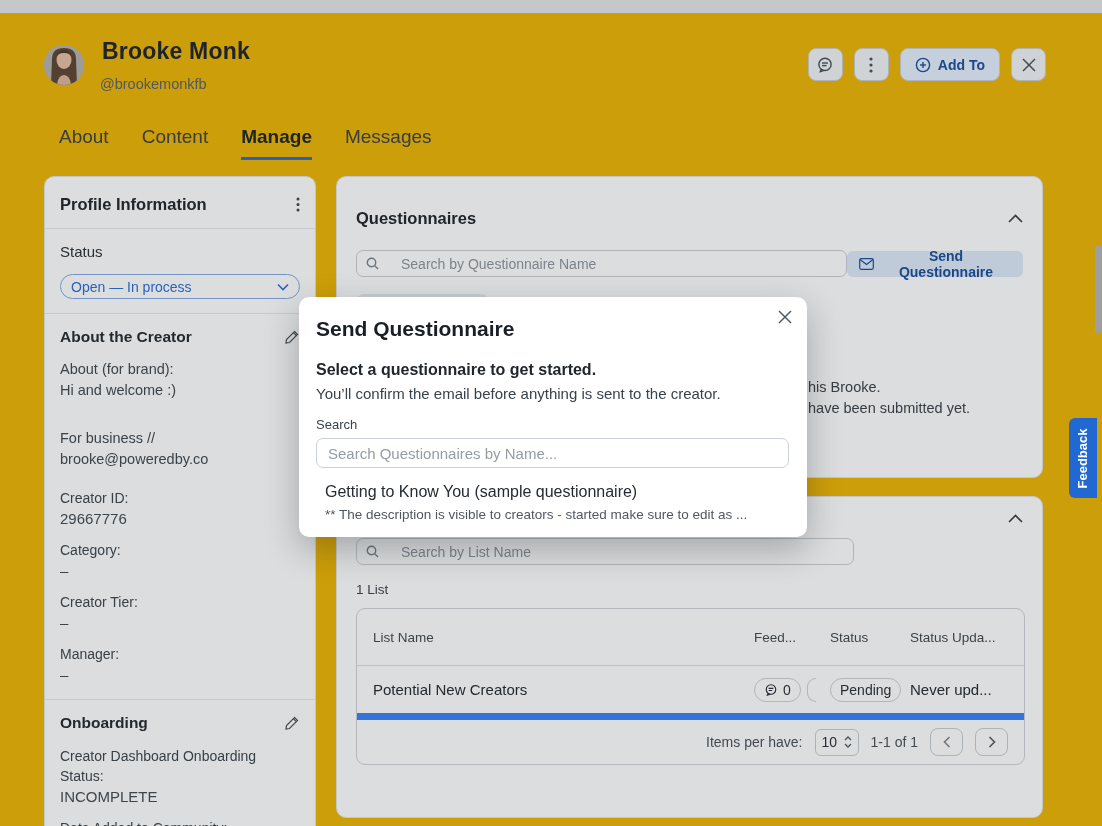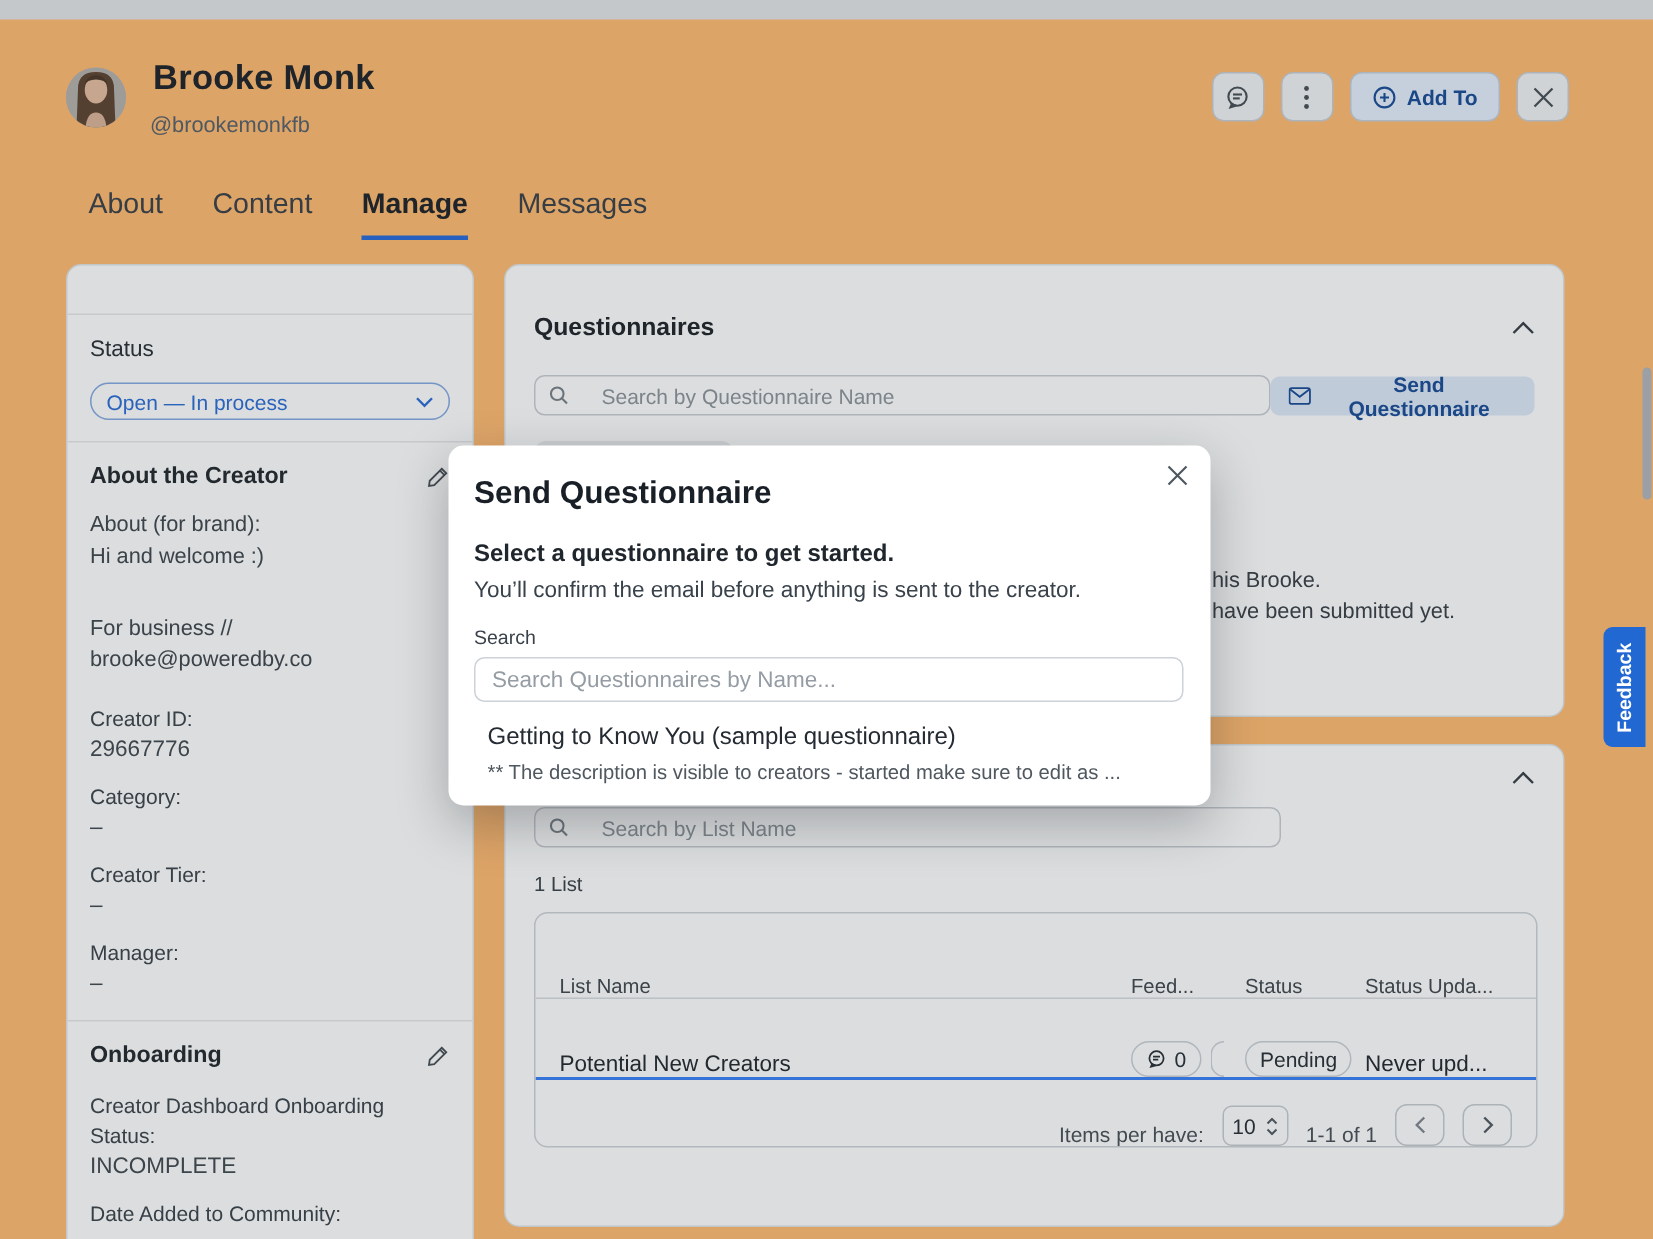--- a/index.html
+++ b/index.html
@@ -1,18 +1,18 @@
 <!DOCTYPE html>
 <html><head>
 <meta charset="utf-8">
 <style>
   * { margin:0; padding:0; box-sizing:border-box; }
   html,body { width:1102px; height:826px; }
   body { font-family:"Liberation Sans","DejaVu Sans",sans-serif; background:#f2f4f6; }
-  #root { position:relative; width:1102px; height:826px; overflow:hidden; background:#fdba74; }
+  #root { position:relative; width:1102px; height:826px; overflow:hidden; background:#eab308; }
   .top-strip { position:absolute; left:0; top:0; width:1102px; height:13px; background:#e2e4e6; }
 
   
   .avatar { position:absolute; left:44px; top:45px; width:40px; height:40px; border-radius:50%; overflow:hidden; background:#b9b5b1; }
   .creator-name { position:absolute; left:102px; top:38px; font-size:23px; font-weight:bold; color:#22272d; letter-spacing:.2px; }
   .creator-handle { position:absolute; left:100px; top:76px; font-size:14.5px; color:#5a636d; }
 
   .hdr-actions { position:absolute; right:56px; top:48px; display:flex; gap:11px; align-items:center; }
   .icon-btn { height:33px; min-width:35px; border:1px solid #c6ccd2; border-radius:8px; background:#eef1f3;
               display:flex; align-items:center; justify-content:center; color:#49525b; cursor:pointer; }
@@ -55,23 +55,23 @@
                font-size:14px; font-weight:bold; display:flex; align-items:center; gap:7px; cursor:pointer; }
   .filters-row { display:flex; align-items:center; gap:44px; margin-top:17px; }
   .date-filter { width:133px; height:32px; background:#e7eaed; border-radius:8px; display:flex; align-items:center;
                  justify-content:space-between; padding:0 14px; font-size:14.5px; color:#2f363d; cursor:pointer; }
   .add-filters { display:flex; gap:8px; align-items:center; color:#2e6cd2; font-size:14.5px; font-weight:bold; cursor:pointer; }
   .empty-frag { position:absolute; font-size:14.5px; color:#3c434b; line-height:21px; }
 
   
   .count-label { margin-top:17px; font-size:13.5px; color:#3e454d; }
   .list-table { margin-top:11px; border:1px solid #ccd1d7; border-radius:9px; width:669px; overflow:hidden; }
-  .t-row { display:flex; align-items:flex-end; padding:0 16px; }
+  .t-row { display:flex; align-items:center; padding:0 16px; }
   .t-head { height:56px; font-size:13.5px; color:#434b53; }
-  .t-body { height:55px; border-top:1px solid #d5dade; border-bottom:2px solid #3b82f6; font-size:15px; color:#262c33; }
+  .t-body { height:55px; border-top:1px solid #d5dade; border-bottom:7px solid #3b82f6; font-size:15px; color:#262c33; }
   .t-foot { height:44px; justify-content:flex-end; gap:12px; font-size:14px; color:#4b535b; }
   .col-name { flex:1; }
   .col-feed { width:76px; }
   .col-status { width:80px; }
   .col-upd { width:98px; }
   .pill { display:inline-flex; align-items:center; gap:5px; height:24px; padding:0 9px; border:1px solid #c9cfd6;
           border-radius:12px; font-size:14px; color:#2b323a; background:transparent; }
   .pill-clip { display:inline-block; width:9px; height:24px; border:1px solid #c9cfd6; border-right:none;
                border-radius:12px 0 0 12px; vertical-align:middle; }
   .spinner { width:44px; height:27px; border:1px solid #c5cbd1; border-radius:6px; display:flex; align-items:center;
@@ -162,20 +162,30 @@
   </div>
 
   <div class="tabs">
     <div class="tab">About</div>
     <div class="tab">Content</div>
     <div class="tab active">Manage</div>
     <div class="tab">Messages</div>
   </div>
 
   <div class="panel left-panel">
+    <div class="panel-title-row">
+      <div class="panel-title">Profile Information</div>
+      <span style="cursor:pointer;">
+        <svg width="4" height="15" viewBox="0 0 4 15" fill="#3f474f">
+          <circle cx="2" cy="2" r="1.5"></circle>
+            <circle cx="2" cy="7.5" r="1.5"></circle>
+            <circle cx="2" cy="13" r="1.5"></circle>
+        </svg>
+      </span>
+    </div>
     <div class="divider"></div>
 
     <div class="section-label">Status</div>
     <div class="status-pill">
       <span>Open — In process</span>
       <span>
         <svg width="12" height="8" viewBox="0 0 12 8" fill="none" stroke="#2f6fd6" stroke-width="1.6">
           <polyline points="1,1.5 6,6.5 11,1.5"></polyline>
         </svg>
       </span>

